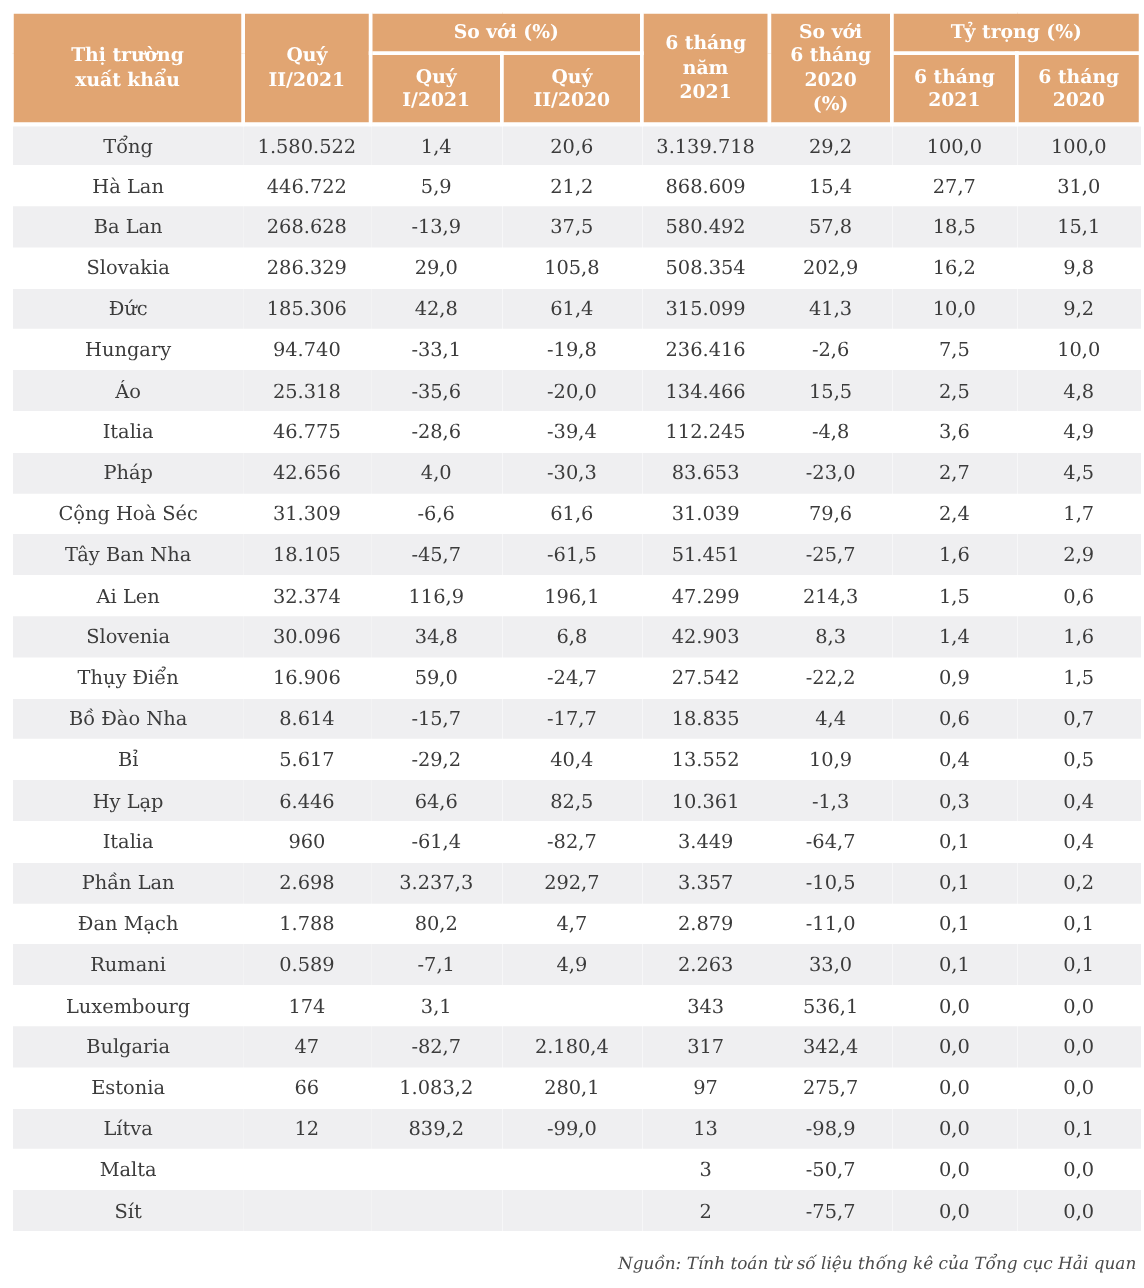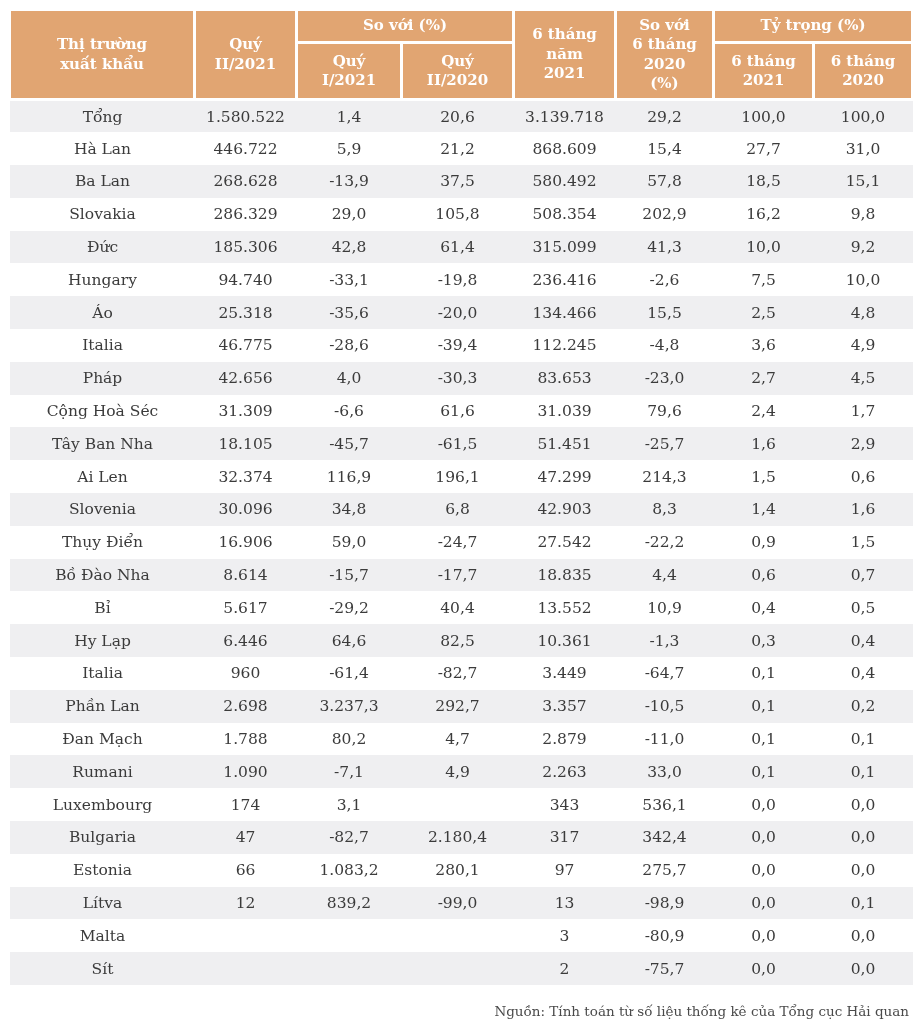--- a/index.html
+++ b/index.html
@@ -49,20 +49,21 @@
     padding: 0 4px;
     overflow: hidden;
   }
   tbody tr:nth-child(odd) { background: var(--stripe-bg); }
   tbody tr:nth-child(even) { background: #ffffff; }
   td.name { text-align: center; padding-left: 5px; }
   td.num  { text-align: center; }
   .source-note {
     width: 903px;
     text-align: right;
+    font-style: italic;
     font-size: 13.5px;
     color: #4a4a4a;
     margin-top: 18px;
     padding-right: 2px;
   }
 </style>
 </head>
 <body>
 
 <div class="page">
@@ -300,21 +301,21 @@
           <td class="num">1.788</td>
           <td class="num">80,2</td>
           <td class="num">4,7</td>
           <td class="num">2.879</td>
           <td class="num">-11,0</td>
           <td class="num">0,1</td>
           <td class="num">0,1</td>
         </tr>
         <tr>
           <td class="name">Rumani</td>
-          <td class="num">1.090</td>
+          <td class="num">0.589</td>
           <td class="num">-7,1</td>
           <td class="num">4,9</td>
           <td class="num">2.263</td>
           <td class="num">33,0</td>
           <td class="num">0,1</td>
           <td class="num">0,1</td>
         </tr>
         <tr>
           <td class="name">Luxembourg</td>
           <td class="num">174</td>
@@ -354,21 +355,21 @@
           <td class="num">-98,9</td>
           <td class="num">0,0</td>
           <td class="num">0,1</td>
         </tr>
         <tr>
           <td class="name">Malta</td>
           <td class="num"></td>
           <td class="num"></td>
           <td class="num"></td>
           <td class="num">3</td>
-          <td class="num">-80,9</td>
+          <td class="num">-50,7</td>
           <td class="num">0,0</td>
           <td class="num">0,0</td>
         </tr>
         <tr>
           <td class="name">Sít</td>
           <td class="num"></td>
           <td class="num"></td>
           <td class="num"></td>
           <td class="num">2</td>
           <td class="num">-75,7</td>

